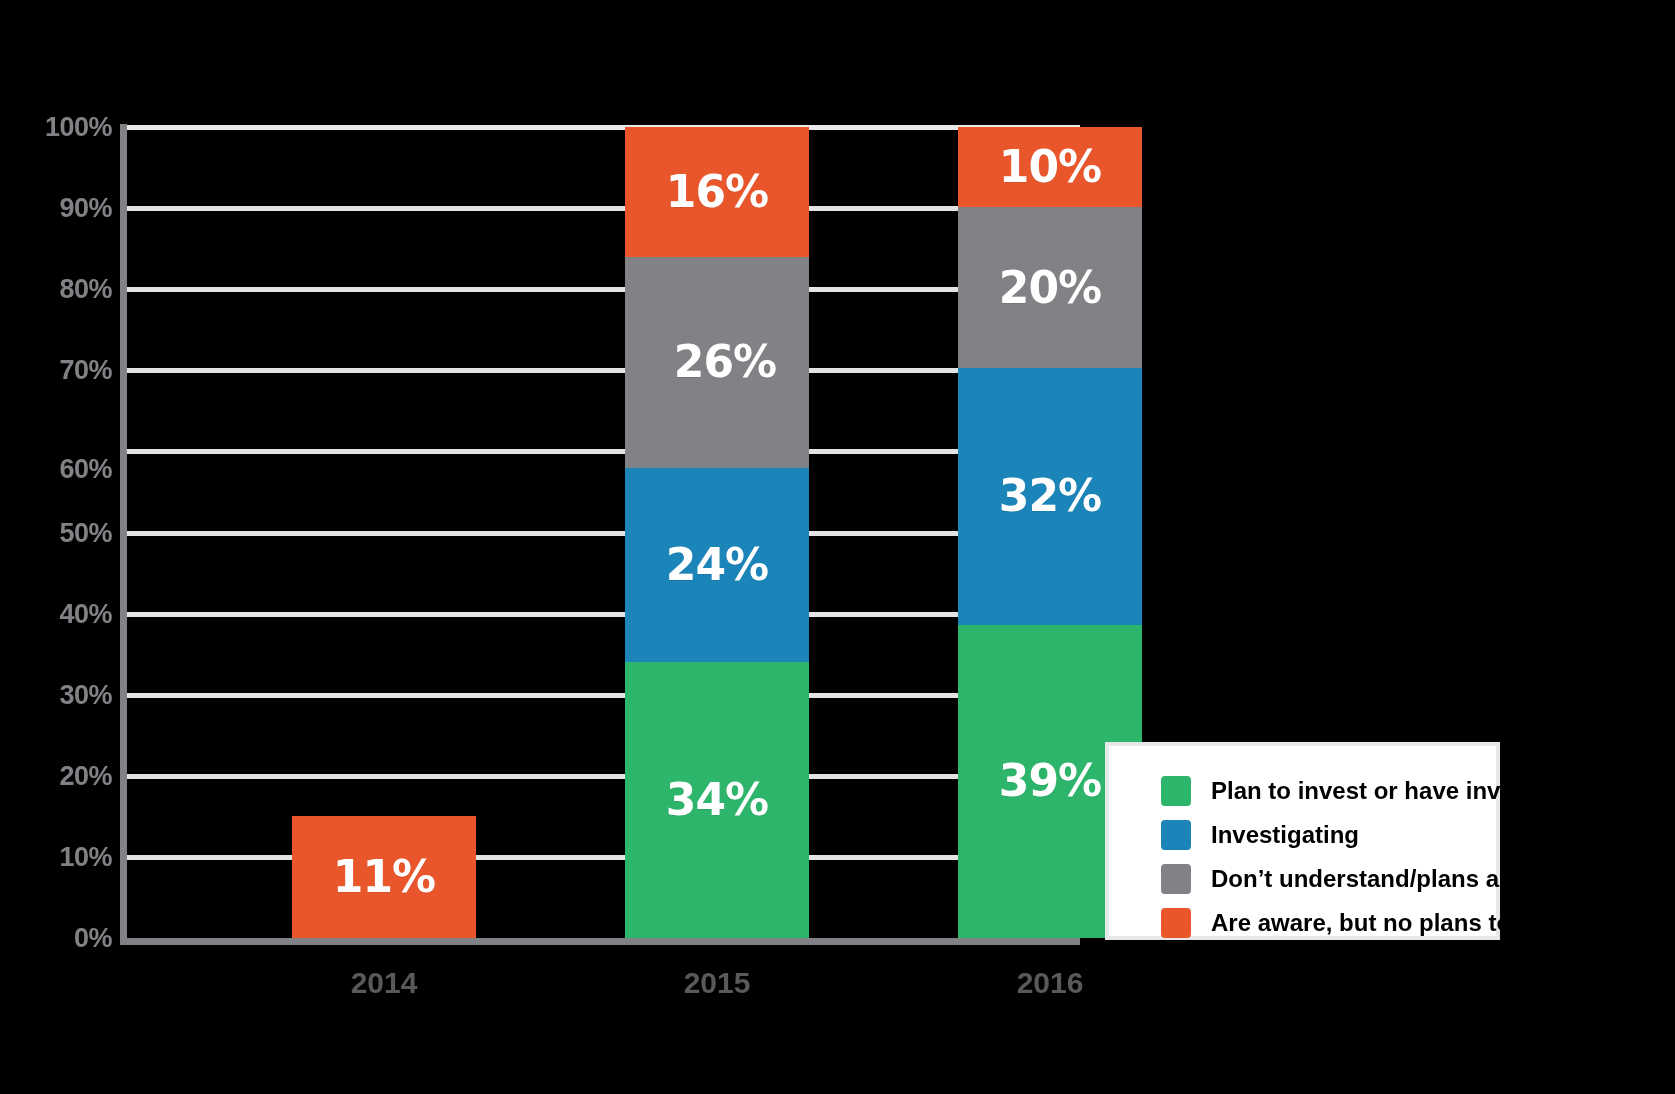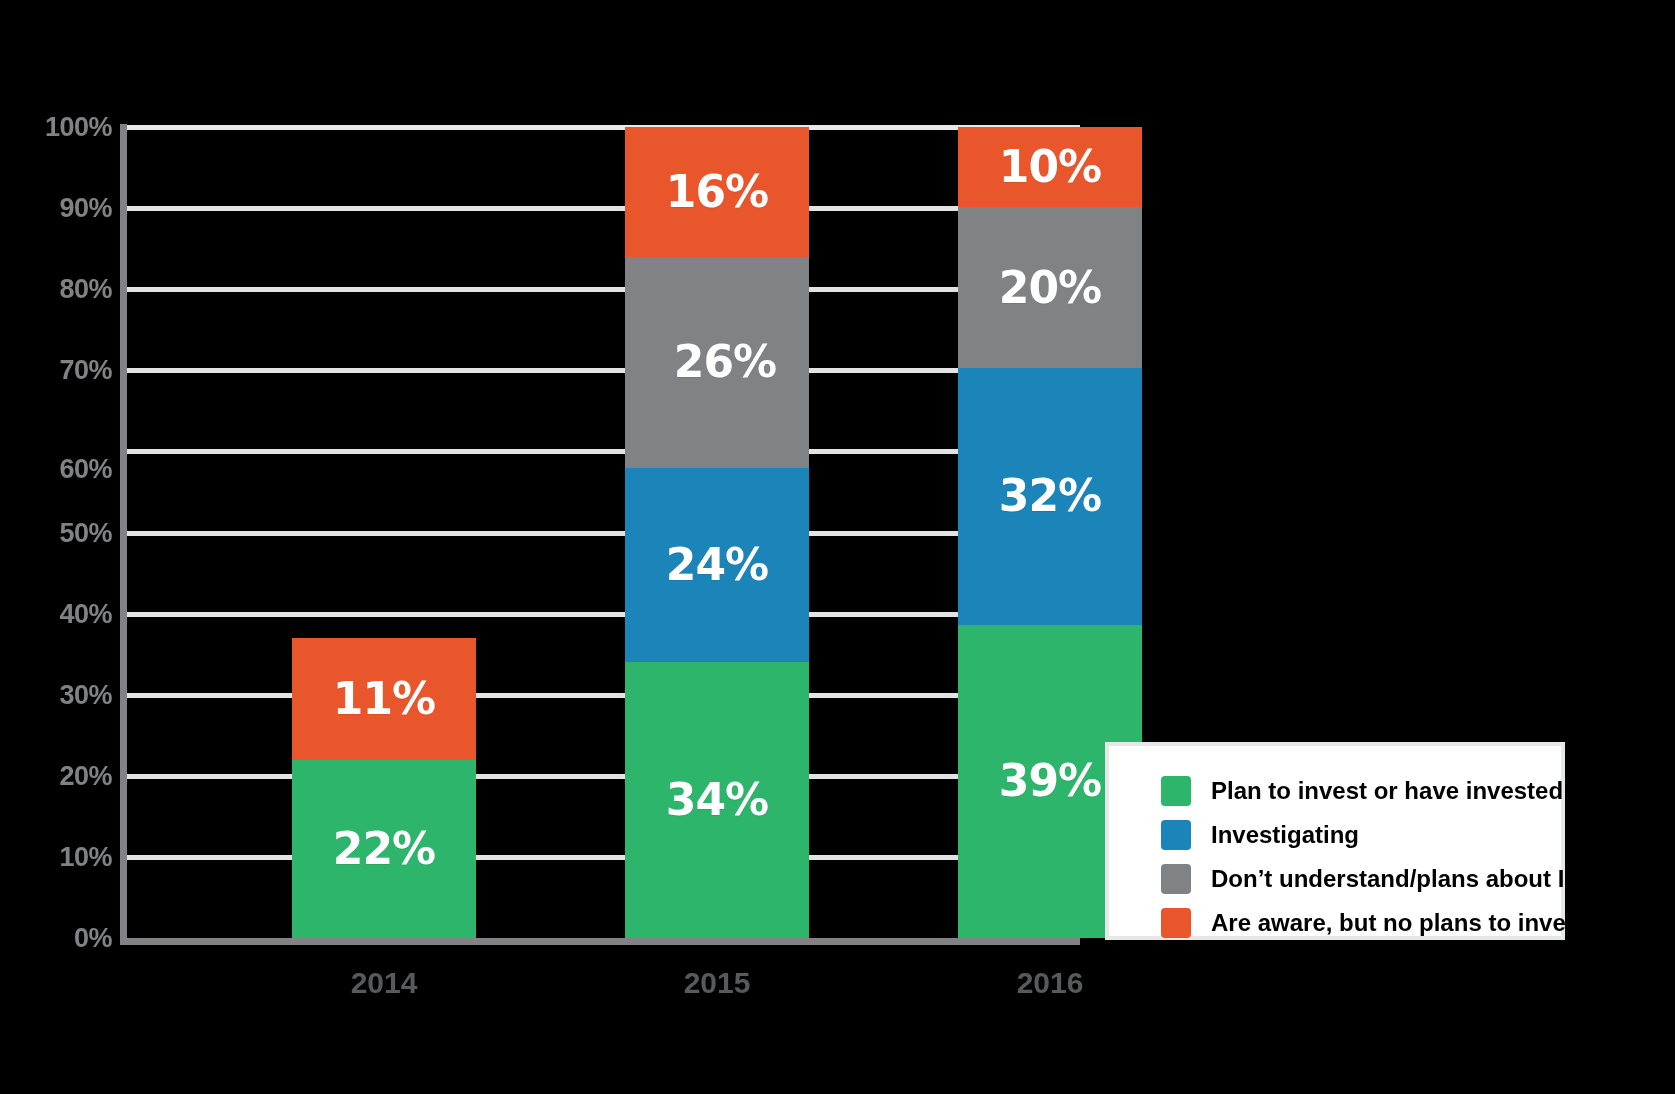--- a/index.html
+++ b/index.html
@@ -122,21 +122,21 @@
     font-weight: bold;
     letter-spacing: 0px;
     line-height: 1;
   }
 
   
   .legend-box {
     position: absolute;
     left: 1105px;
     top: 742px;
-    width: 460px;
+    width: 395px;
     height: 198px;
     background: #ffffff;
     border: 4px solid #e6e7e8;
     box-sizing: border-box;
     padding: 24px 0 0 52px;
   }
   .legend-item {
     display: flex;
     align-items: center;
     height: 42px;
@@ -186,23 +186,20 @@
         <div class="gridline" style="top: 403.5px;"></div>
         <div class="gridline" style="top: 322.4px;"></div>
         <div class="gridline" style="top: 241.3px;"></div>
         <div class="gridline" style="top: 160.2px;"></div>
         <div class="gridline" style="top: 79.1px;"></div>
         <div class="gridline top-line" style="top: -2px;"></div>
       </div>
     <div id="bars">
         <div class="bar-group" style="left: 172px;">
           <div class="bar-stack">
-            <div class="seg" style="background: rgb(45, 181, 107); height: 178.42px;">
-              <span class="seg-label">22%</span>
-            </div>
             <div class="seg" style="background: rgb(233, 86, 44); height: 121.65px;">
               <span class="seg-label">11%</span>
             </div>
           </div>
         </div>
         <div class="bar-group" style="left: 505px;">
           <div class="bar-stack">
             <div class="seg" style="background: rgb(45, 181, 107); height: 275.74px;">
               <span class="seg-label">34%</span>
             </div>

